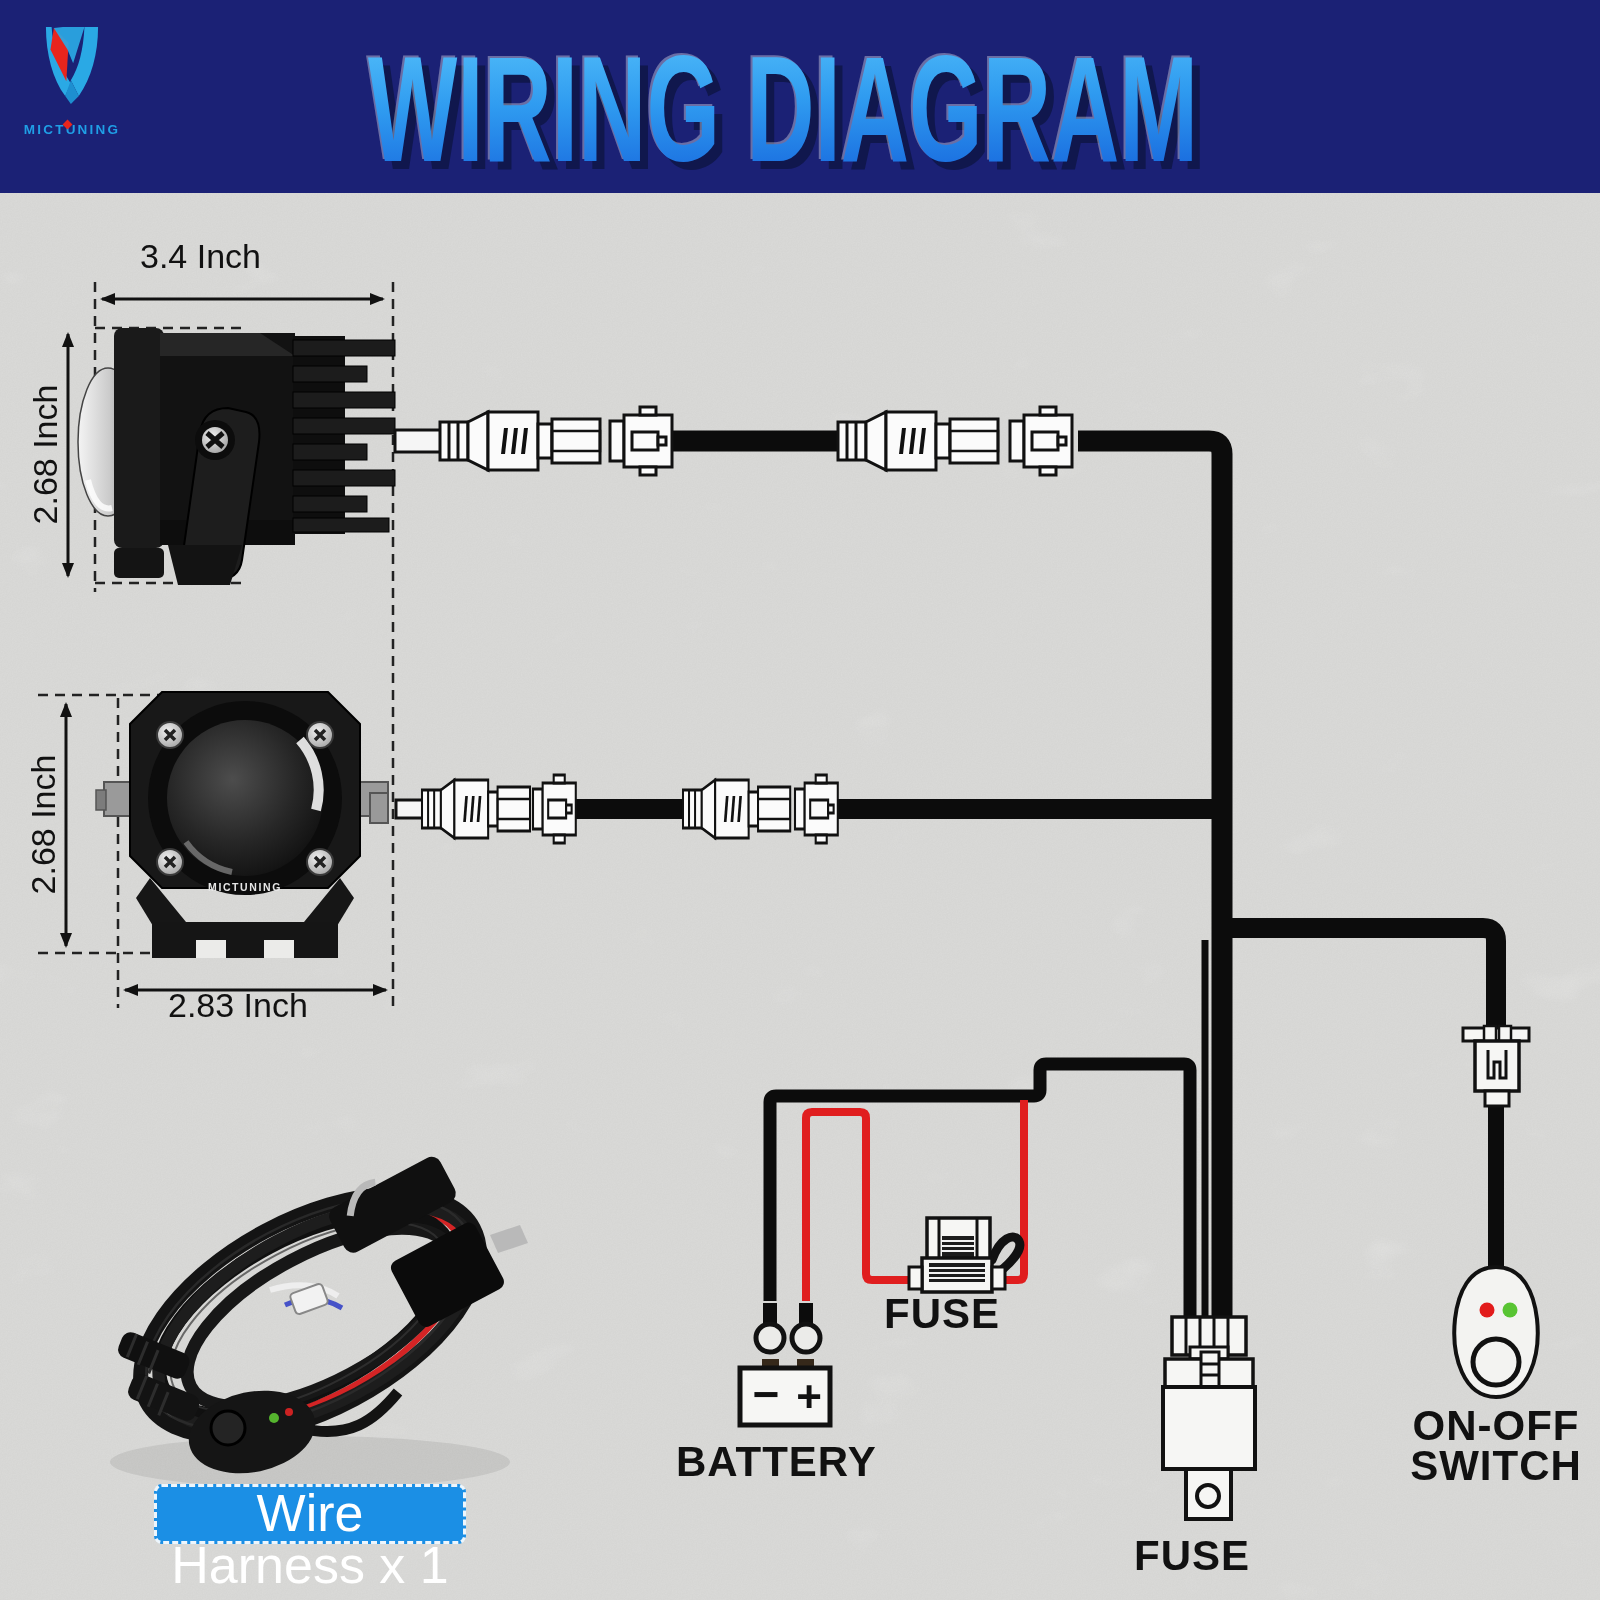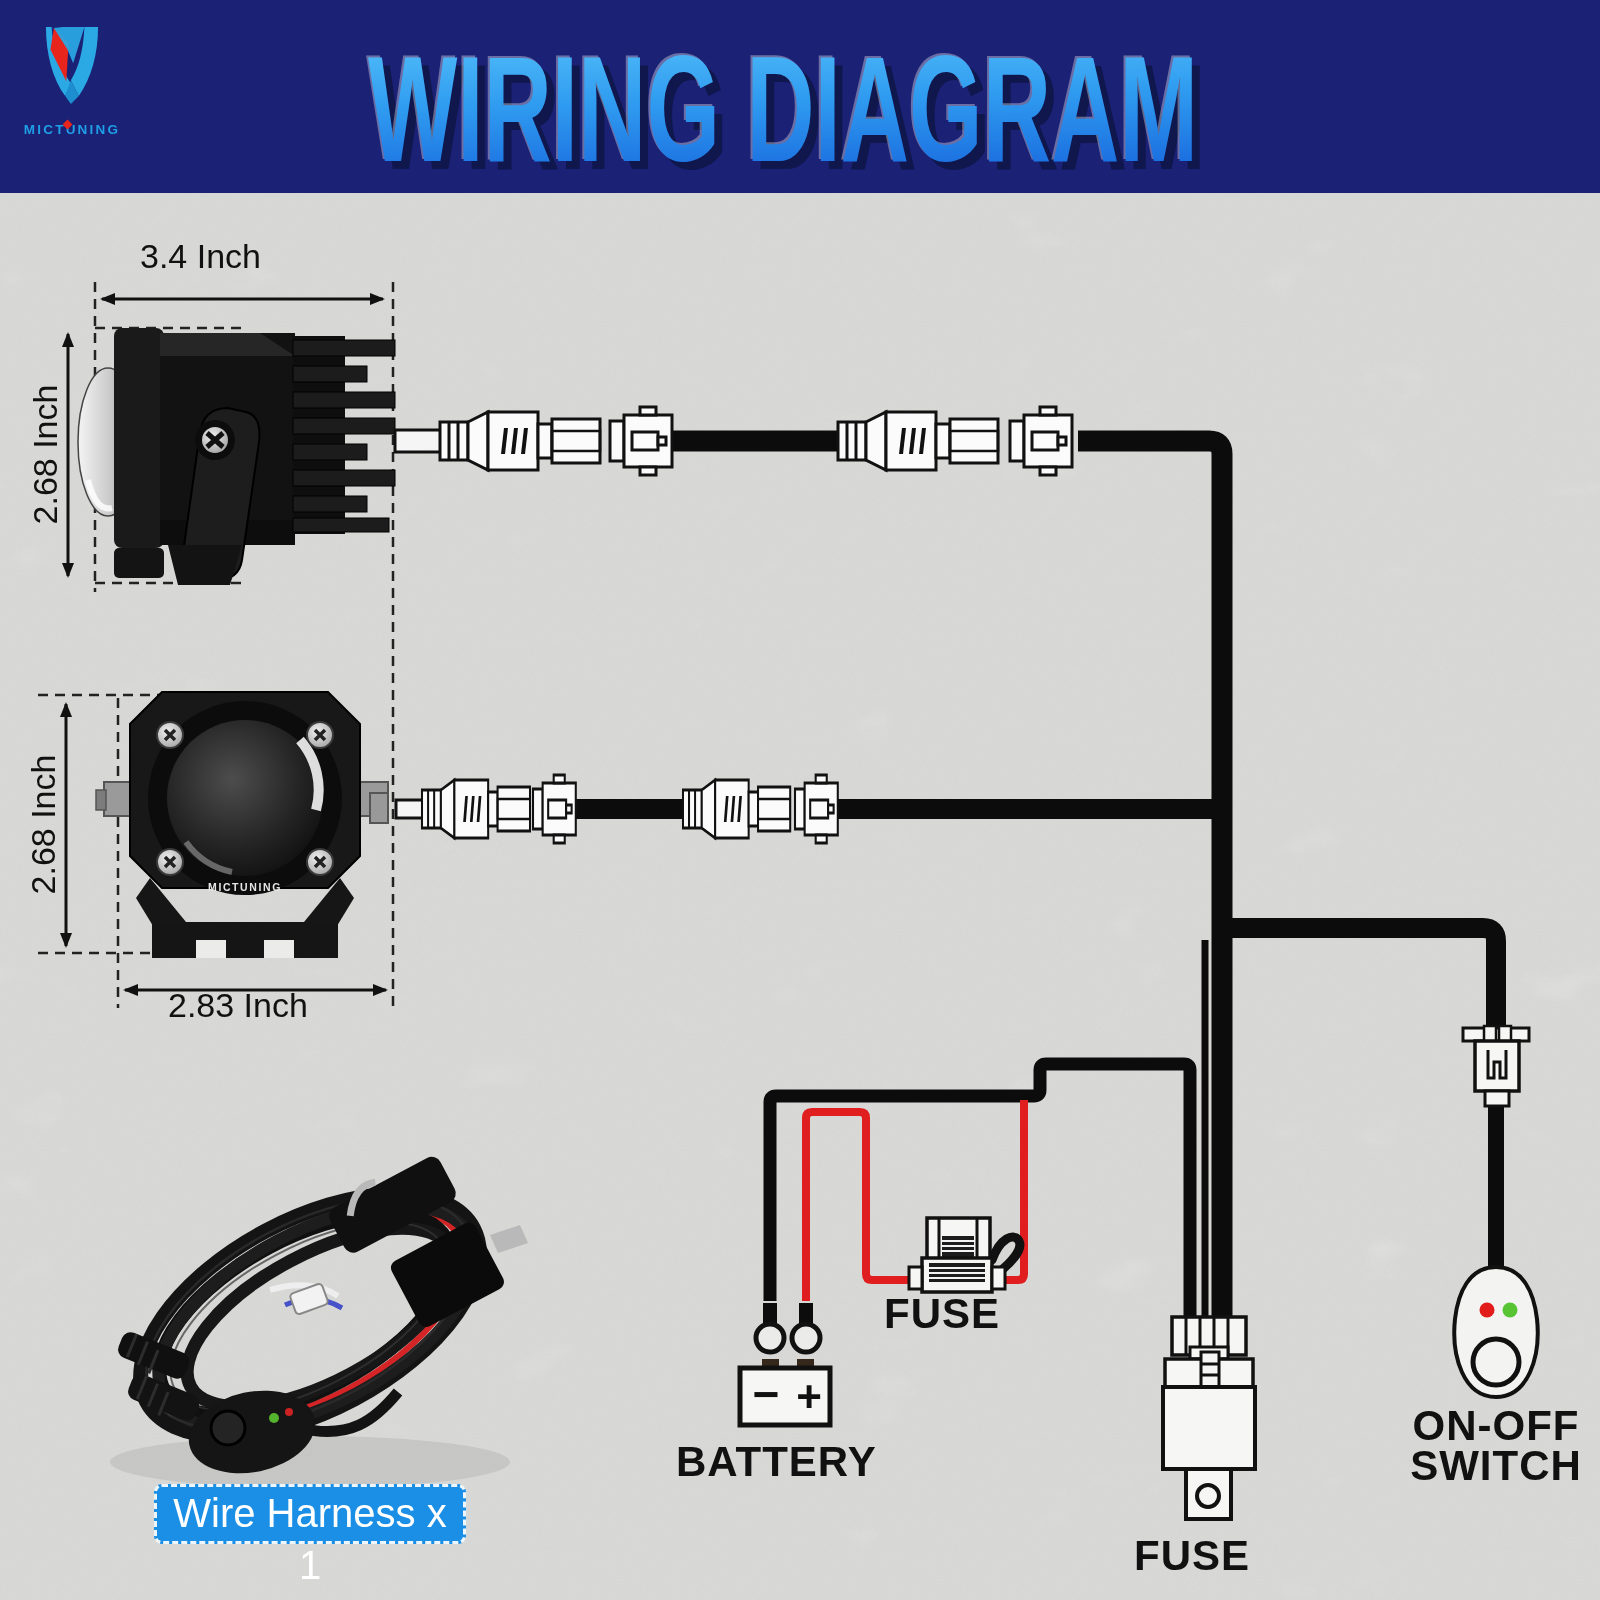--- a/index.html
+++ b/index.html
@@ -17,21 +17,21 @@
   .art{position:absolute;left:0;top:193px;}
   
   .lbl{position:absolute;color:#111;white-space:nowrap;}
   .dim{font-size:34px;}
   .dim-rot{transform:rotate(-90deg);transform-origin:center;text-align:center;}
   .comp{font-size:42px;font-weight:bold;letter-spacing:1px;}
   .lens-brand{font-size:10.5px;font-weight:bold;letter-spacing:1.6px;color:#e6e6e6;
       width:104px;text-align:center;}
   .badge{position:absolute;left:154px;top:1484px;width:306px;height:54px;
       background:#1b8fe5;border:3px dashed rgba(255,255,255,.92);border-radius:8px;
-      color:#fff;font-size:40px;text-align:center;line-height:52px;}
+      color:#fff;font-size:52px;text-align:center;line-height:52px;}
   .switch-lbl{width:220px;text-align:center;}
 </style>
 </head>
 <body>
 
 <div class="stage">
 
   <div class="banner">
     <svg class="logo-svg" width="68" height="92" viewBox="0 0 60 80">
       <path d="M7,2 C7,26 13,48 24,63 L29,52 C20,38 13,20 12,2 Z" fill="#2aa9e5"></path>

